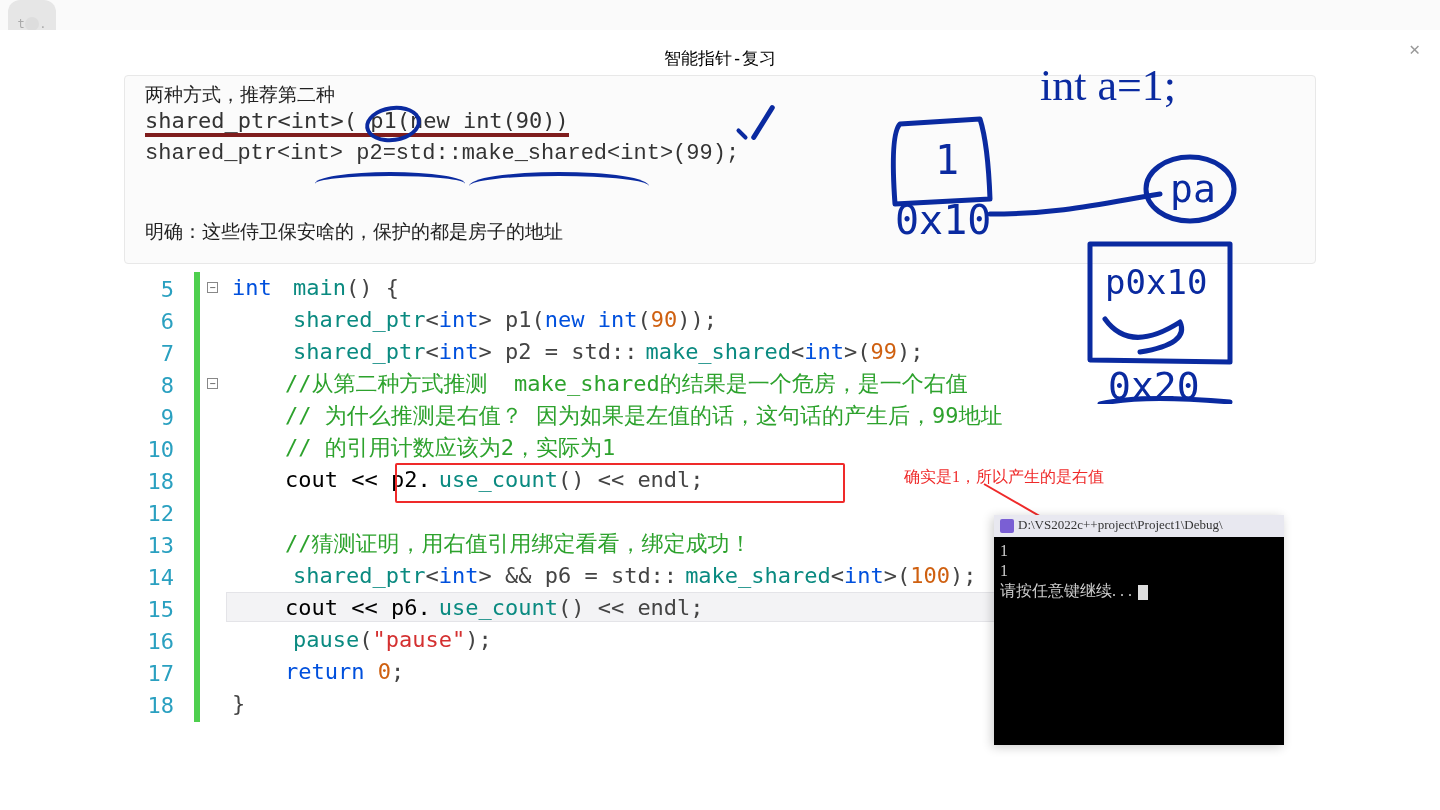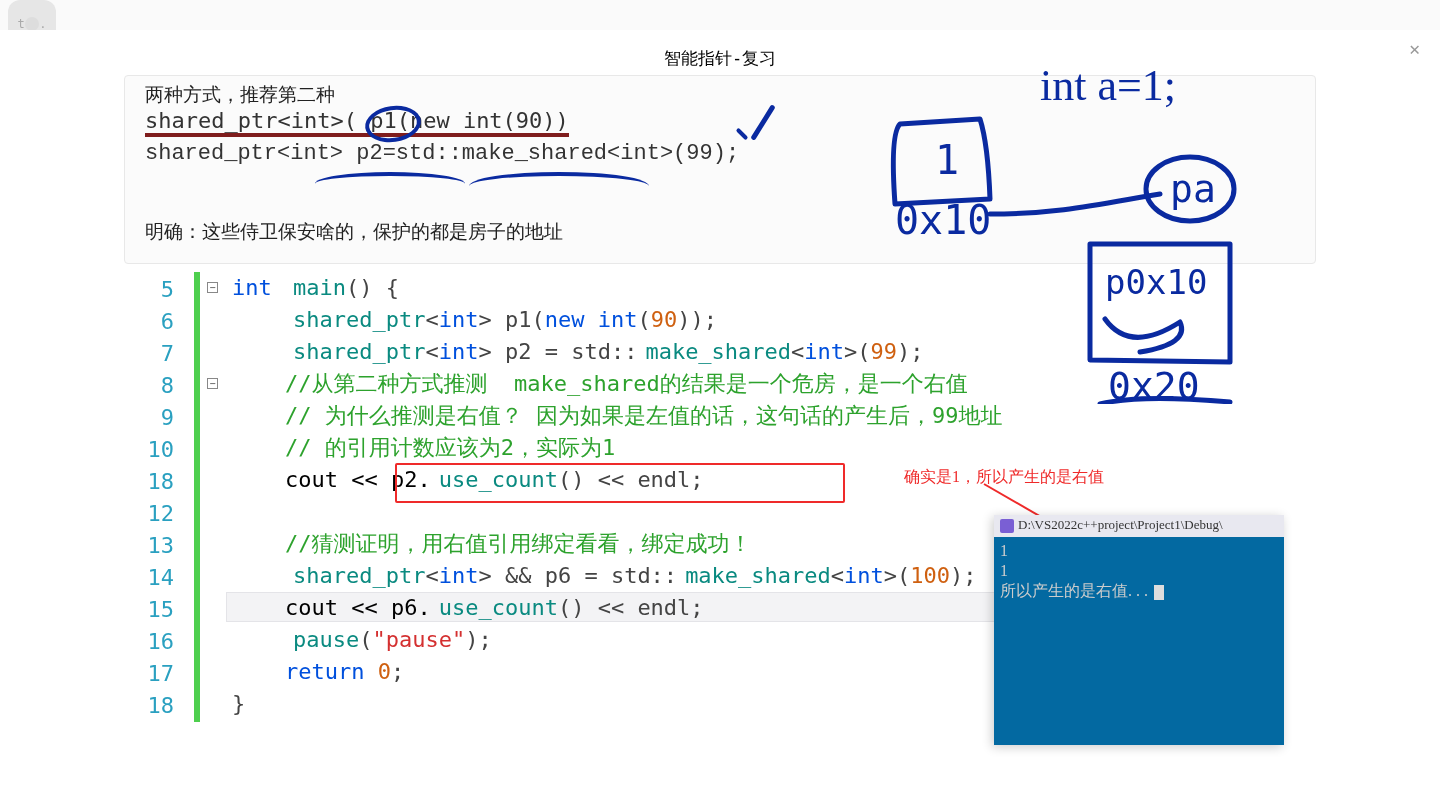--- a/index.html
+++ b/index.html
@@ -28,21 +28,21 @@
   .codeln { position:absolute; left:108px; white-space:pre; }
   .kw { color:#0050dd; }
   .cmt { color:#2da22d; }
   .num { color:#cf6010; }
   .str { color:#d43030; }
   .teal { color:#0a8a80;margin-left:8px; }
   .gray { color:#444; }
   .red-annot { position:absolute; left:780px; top:189px; color:#ef2a2a; font-size:16px; font-family:"Microsoft YaHei"; }
   .red-box { position:absolute; left:271px; top:191px; width:450px; height:40px; border:2px solid #ef2a2a; border-radius:2px; }
   .red-arrow { position:absolute; left:858px; top:210px; width:130px; height:80px; }
-  .consolewin { position:absolute; left:994px; top:515px; width:290px; height:230px; background:#0369a1; box-shadow:-2px 2px 10px rgba(0,0,0,.2); }
+  .consolewin { position:absolute; left:994px; top:515px; width:290px; height:230px; background:#000000; box-shadow:-2px 2px 10px rgba(0,0,0,.2); }
   .consolewin .tb { height:22px; background:#e8e8f0; color:#333; font-size:13px; padding:2px 6px; font-family:"Microsoft YaHei"; white-space:nowrap; overflow:hidden; }
   .consolewin .tb .icon { display:inline-block; width:14px; height:14px; background:#7a5fd4; vertical-align:middle; margin-right:4px; border-radius:2px; }
   .consolewin .body { color:#ccc; font-size:16px; padding:4px 6px; font-family:Consolas; line-height:20px; }
   .cursor-blk { display:inline-block; width:10px; height:15px; background:#ddd; vertical-align:middle; margin-left:6px; }
   .scribbles { position:absolute; pointer-events:none; }
   .hl-row { position:absolute; left:102px; width:880px; height:30px; background:#f3f3f5; border:1px solid #e4e4e8; z-index:0; }
 </style>
 </head>
 <body>
 
@@ -135,15 +135,15 @@
   </svg>
 <div class="fold" style="top: 10px;">−</div>
     <div class="fold" style="top: 106px;">−</div>
   </div>
 
 <div class="consolewin">
   <div class="tb"><span class="icon"></span><span>D:\VS2022c++project\Project1\Debug\</span></div>
   <div class="body">
     <div>1</div>
     <div>1</div>
-    <div><span>所以产生的是右值. . .</span><span class="cursor-blk"></span></div>
+    <div><span>请按任意键继续. . .</span><span class="cursor-blk"></span></div>
   </div>
 </div>
 
 </body></html>

